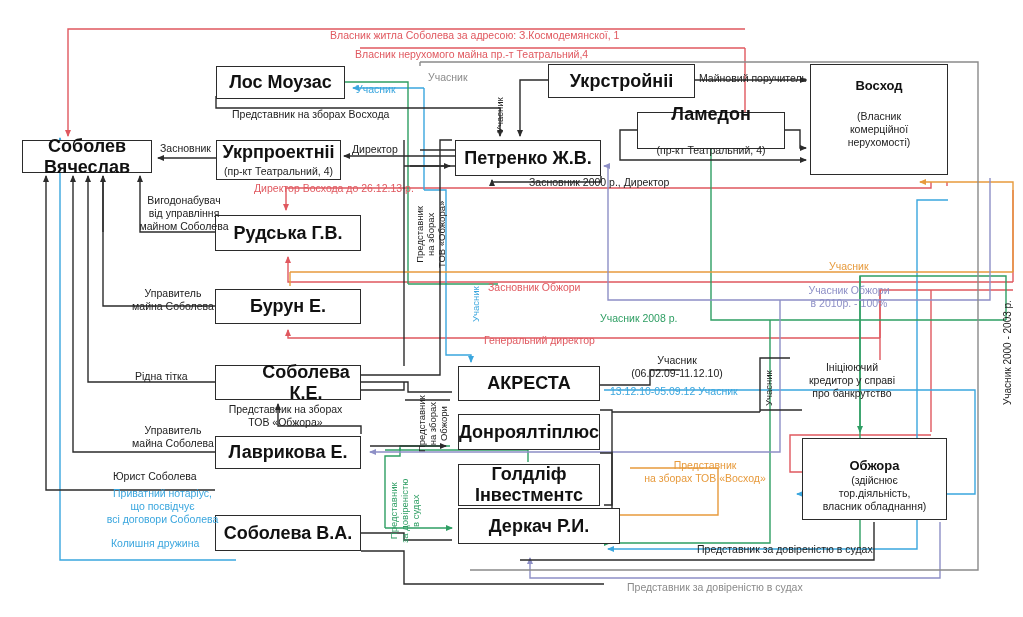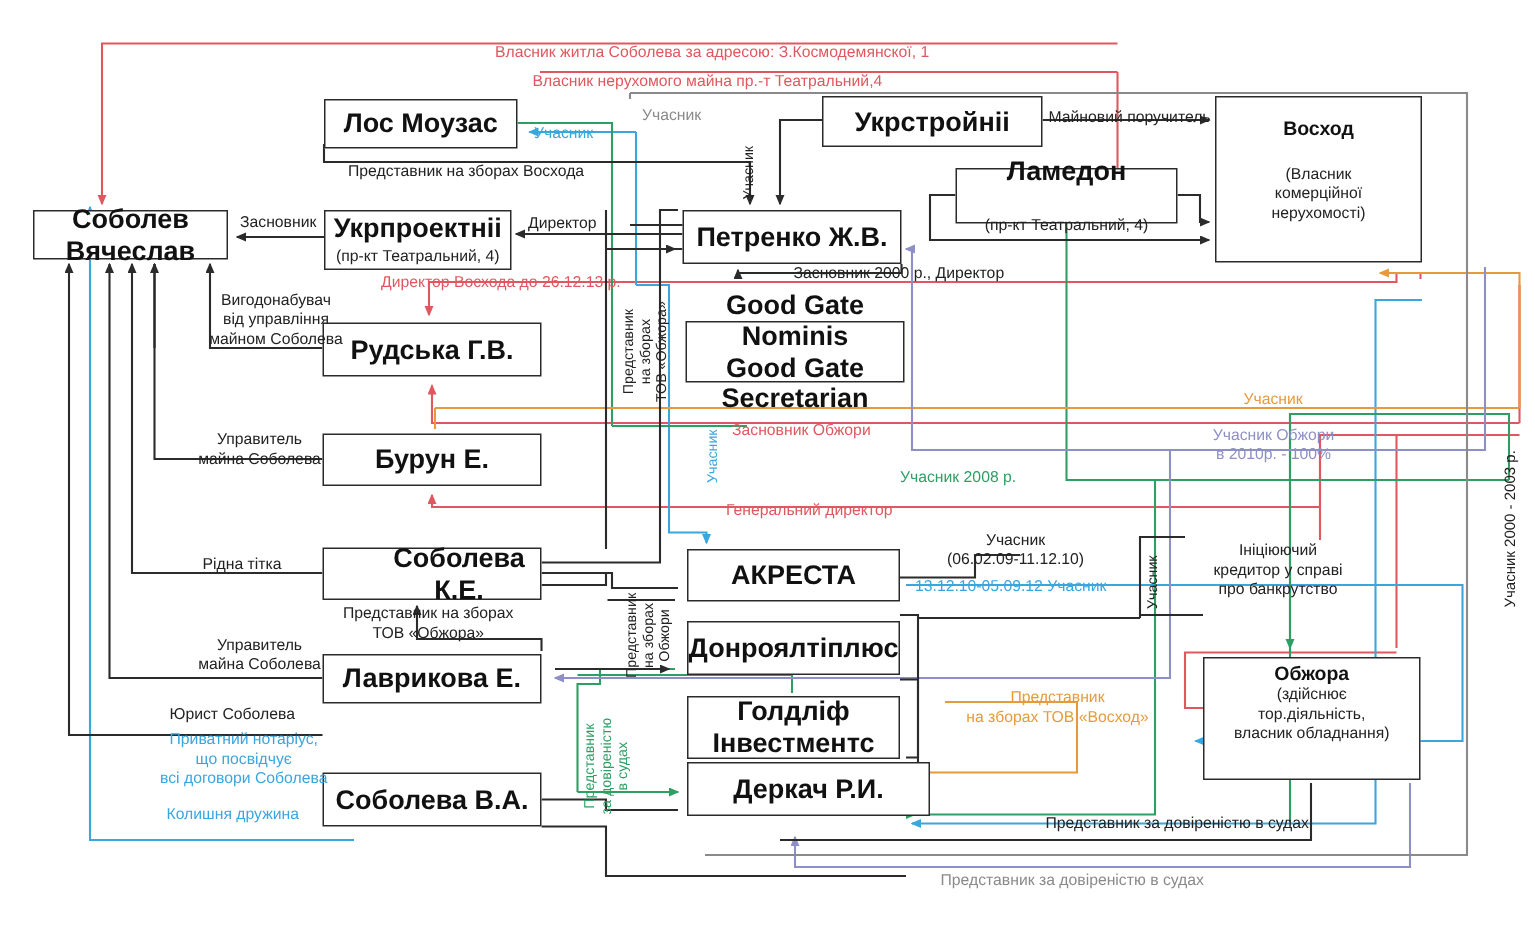--- a/index.html
+++ b/index.html
@@ -170,24 +170,20 @@
   </div>
 
   <div class="node" style="left:215px;top:515px;width:146px;height:36px;">
     <div class="ttl">Соболева В.А.</div>
   </div>
 
   <div class="node" style="left:455px;top:140px;width:146px;height:36px;text-align:right;">
     <div class="ttl">Петренко Ж.В.</div>
   </div>
 
-  <div class="node" style="left:457px;top:214px;width:146px;height:41px;">
-    <div class="ttl">Good Gate Nominis</div>
-    <div class="ttl">Good Gate Secretarian</div>
-  </div>
 
   <div class="node" style="left:458px;top:366px;width:142px;height:35px;">
     <div class="ttl">АКРЕСТА</div>
   </div>
 
   <div class="node" style="left:458px;top:414px;width:142px;height:36px;">
     <div class="ttl">Донроялтіплюс</div>
   </div>
 
   <div class="node" style="left:458px;top:464px;width:142px;height:42px;">
@@ -208,21 +204,21 @@
     <div class="sub">(пр-кт Театральний, 4)</div>
   </div>
 
   <div class="node big" style="left:810px;top:64px;width:138px;height:111px;justify-content:flex-start;padding-top:14px;">
     <div class="ttl">Восход</div>
     <div class="sub" style="white-space:pre-line;margin-top:16px;">(Власник
 комерційної
 нерухомості)</div>
   </div>
 
-  <div class="node big" style="left:802px;top:438px;width:145px;height:82px;justify-content:flex-start;padding-top:3px;">
+  <div class="node big" style="left:802px;top:438px;width:145px;height:82px;justify-content:flex-start;padding-top:20px;">
     <div class="ttl">Обжора</div>
     <div class="sub" style="white-space:pre-line;margin-top:0;">(здійснює
 тор.діяльність,
 власник обладнання)</div>
   </div>
 
   <div class="lbl red" style="left:330px;top:29px;">Власник житла Соболева за адресою: З.Космодемянскої, 1</div>
   <div class="lbl red" style="left:355px;top:48px;">Власник нерухомого майна пр.-т Театральний,4</div>
   <div class="lbl gray" style="left:428px;top:71px;">Учасник</div>
   <div class="lbl blue" style="left:356px;top:83px;">Учасник</div>

